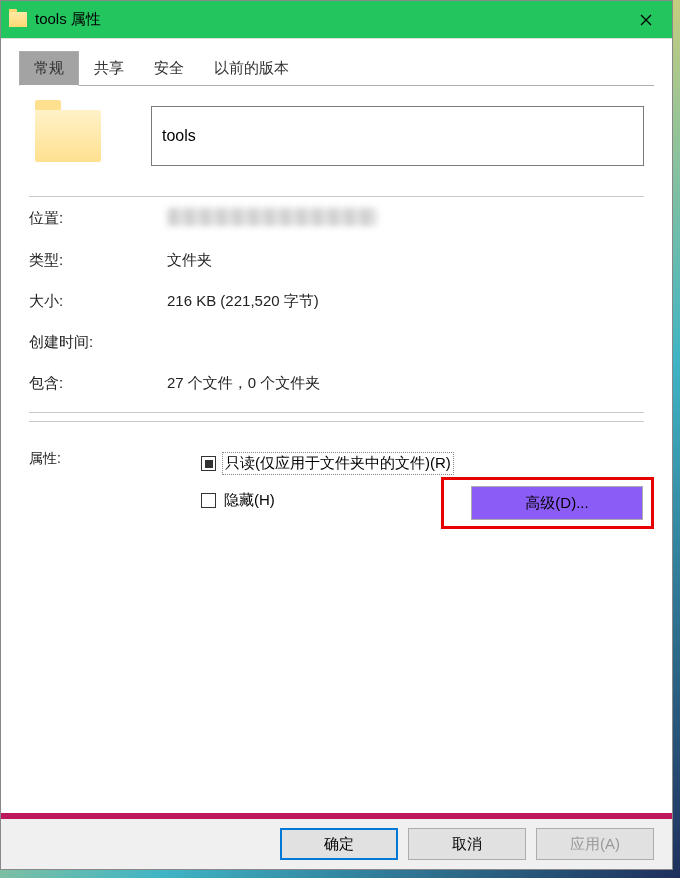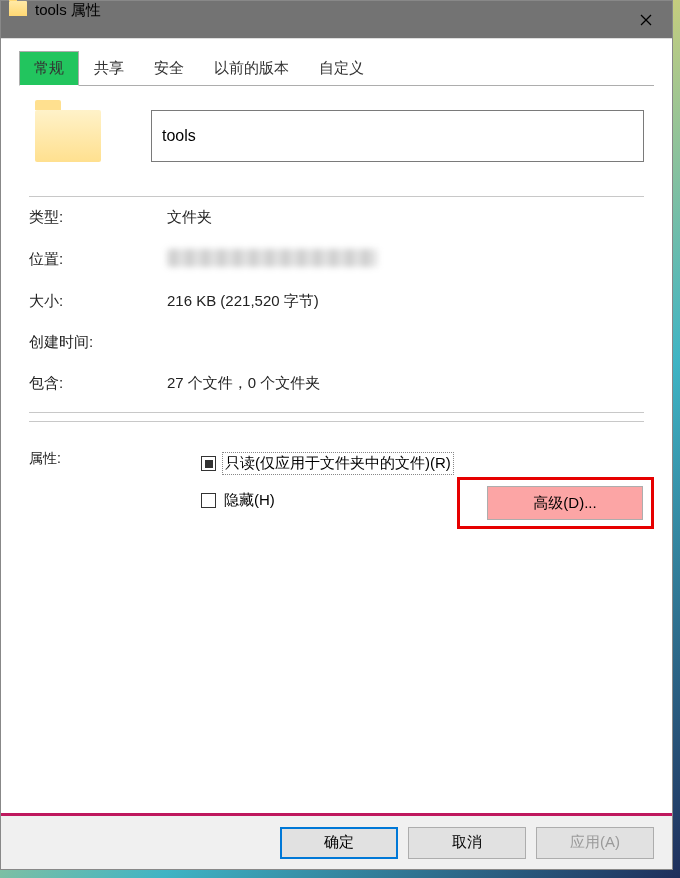--- a/index.html
+++ b/index.html
@@ -23,22 +23,23 @@
       width: 673px;
       height: 870px;
       background: #ffffff;
       border: 1px solid #888;
       display: flex;
       flex-direction: column;
     }
     .titlebar {
       height: 38px;
       display: flex;
+      align-items: center;
       padding-left: 8px;
-      background: #737373;
+      background: #22c55e;
       border-bottom: 1px solid #ddd;
     }
     .titlebar-icon {
       width: 18px;
       height: 15px;
       background: linear-gradient(to bottom, #ffe9a6 0%, #ffd873 100%);
       border-radius: 1px 1px 0 0;
       position: relative;
       margin-right: 8px;
     }
@@ -88,21 +89,21 @@
       font-size: 15px;
       border: 1px solid transparent;
       cursor: pointer;
       position: relative;
       z-index: 1;
       color: #333;
     }
     .tab.active {
       border: 1px solid #adadad;
       border-bottom: 1px solid #ffffff;
-      background: #22c55e;
+      background: #a3a3a3;
     }
     .content {
       flex: 1;
       padding: 18px 28px 10px 28px;
     }
     .header-row {
       display: flex;
       align-items: center;
       margin-bottom: 28px;
     }
@@ -119,21 +120,21 @@
       position: absolute;
       top: -10px;
       left: 0;
       width: 26px;
       height: 10px;
       background: #ffe08f;
       border-radius: 2px 2px 0 0;
     }
     .name-input {
       flex: 1;
-      height: 52px;
+      height: 60px;
       padding: 0 10px;
       font-size: 16px;
       border: 1px solid #7a7a7a;
       font-family: inherit;
       background: #fff;
     }
     .divider {
       height: 1px;
       background: #c8c8c8;
       margin: 0 0 0 0;
@@ -198,33 +199,33 @@
     .adv-wrap {
       margin-top: 34px;
       margin-right: -10px;
     }
     .highlight-box {
       border: 3px solid #e60000;
       padding: 6px 8px;
       display: inline-block;
     }
     .adv-btn {
-      width: 156px;
+      width: 172px;
       height: 34px;
-      background: #fca5a5;
+      background: #8b5cf6;
       border: 1px solid #adadad;
       font-size: 15px;
       font-family: inherit;
       cursor: pointer;
       margin-left: 19px;
     }
     .footer {
       height: 56px;
       background: #f0f0f0;
-      border-top: 3px solid #be185d;
+      border-top: 6px solid #be185d;
       display: flex;
       align-items: center;
       justify-content: flex-end;
       padding-right: 18px;
       gap: 10px;
     }
     .footer-btn {
       width: 118px;
       height: 32px;
       font-size: 15px;
@@ -256,40 +257,39 @@
         <line x1="11" y1="1" x2="1" y2="11" stroke="#000" stroke-width="1.2"></line>
       </svg>
     </div>
   </div>
 
   <div class="tab-row">
     <div class="tab active">常规</div>
     <div class="tab">共享</div>
     <div class="tab">安全</div>
     <div class="tab">以前的版本</div>
-    <div class="tab">自定义</div>
   </div>
 
   <div class="content">
 
     <div class="header-row">
       <div class="folder-icon-large"></div>
       <input class="name-input" type="text" value="tools" style="">
     </div>
 
     <div class="divider"></div>
 
     <div class="info-row">
+      <span class="info-label">位置:</span>
+      <span class="info-value"><span class="blurred"></span></span>
+    </div>
+
+    <div class="info-row">
       <span class="info-label">类型:</span>
       <span class="info-value">文件夹</span>
-    </div>
-
-    <div class="info-row">
-      <span class="info-label">位置:</span>
-      <span class="info-value"><span class="blurred"></span></span>
     </div>
 
     <div class="info-row">
       <span class="info-label">大小:</span>
       <span class="info-value">216 KB (221,520 字节)</span>
     </div>
 
     <div class="info-row">
       <span class="info-label">创建时间:</span>
     </div>

